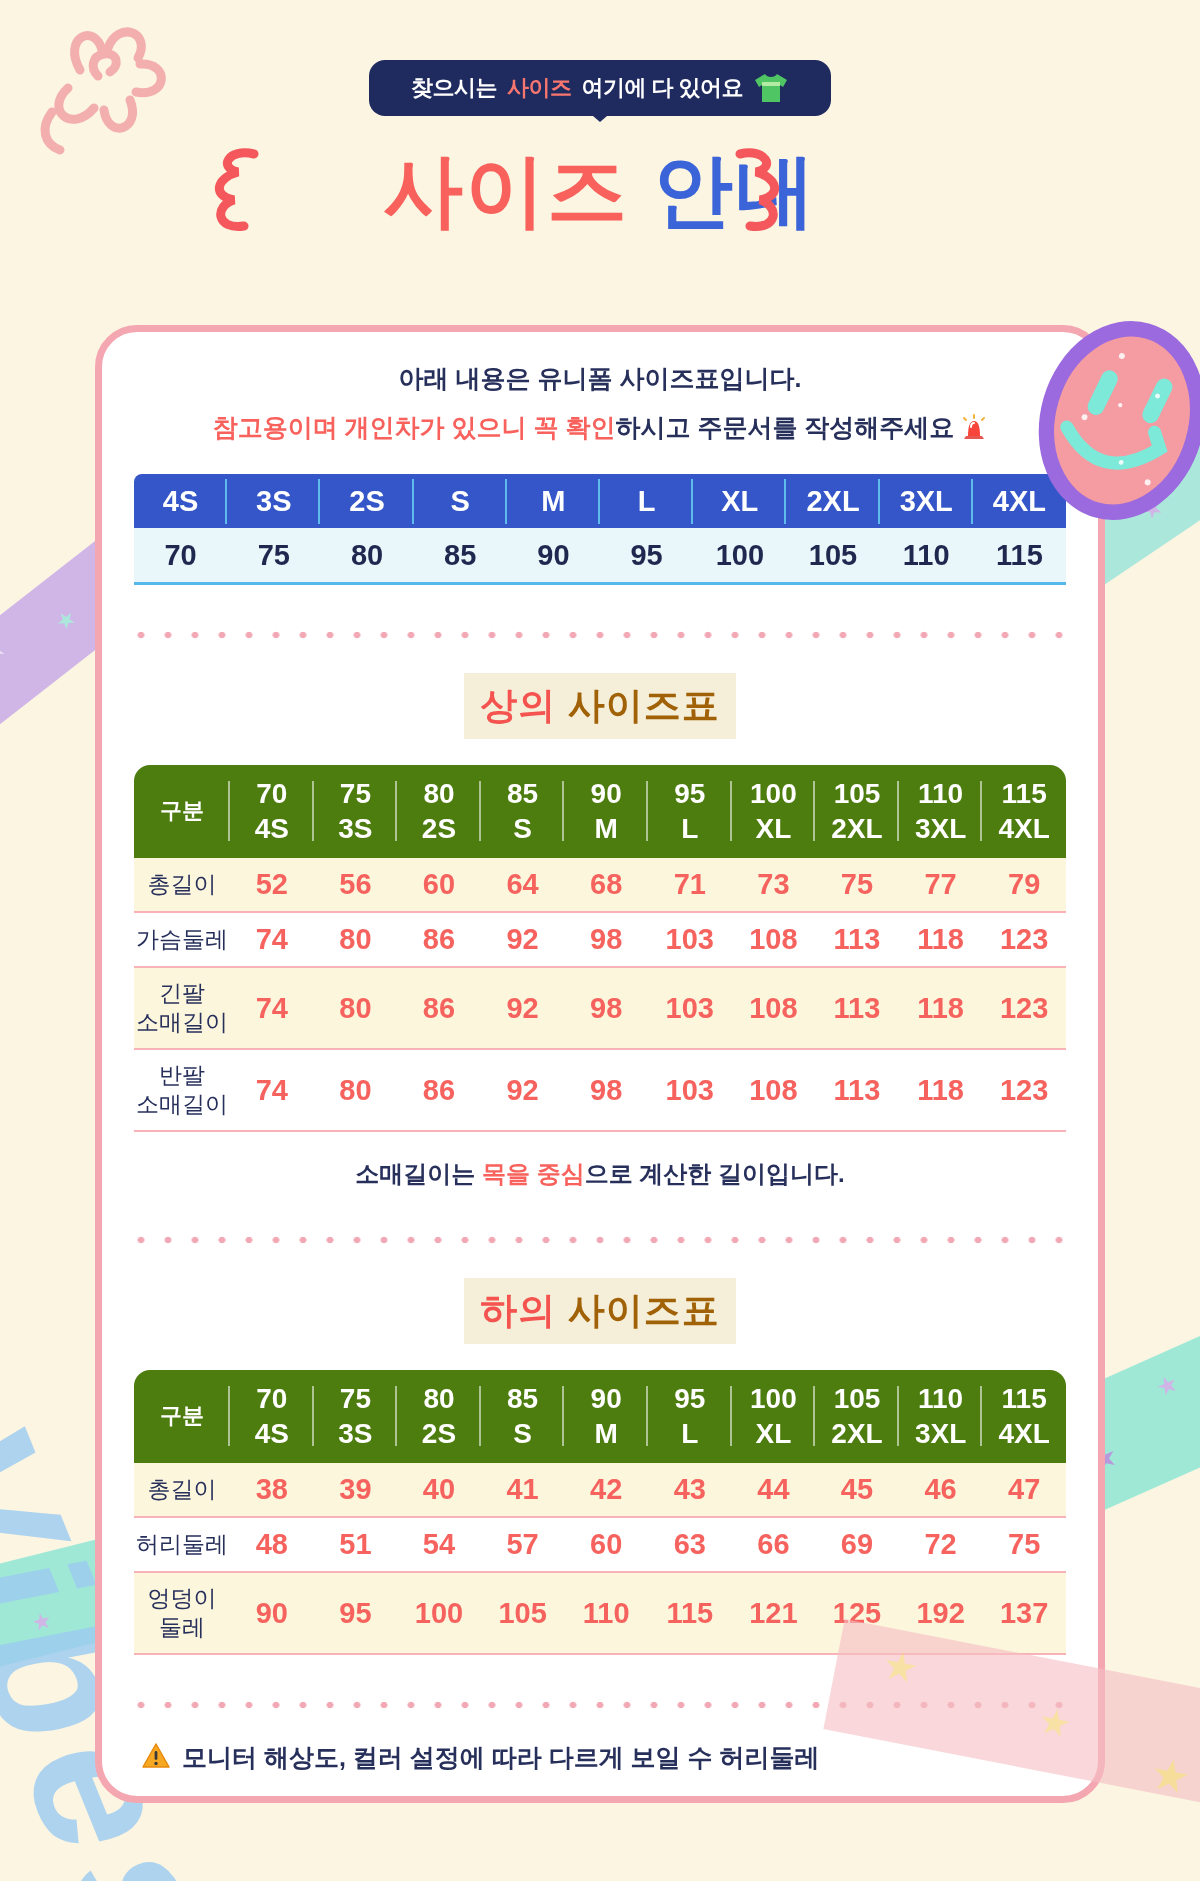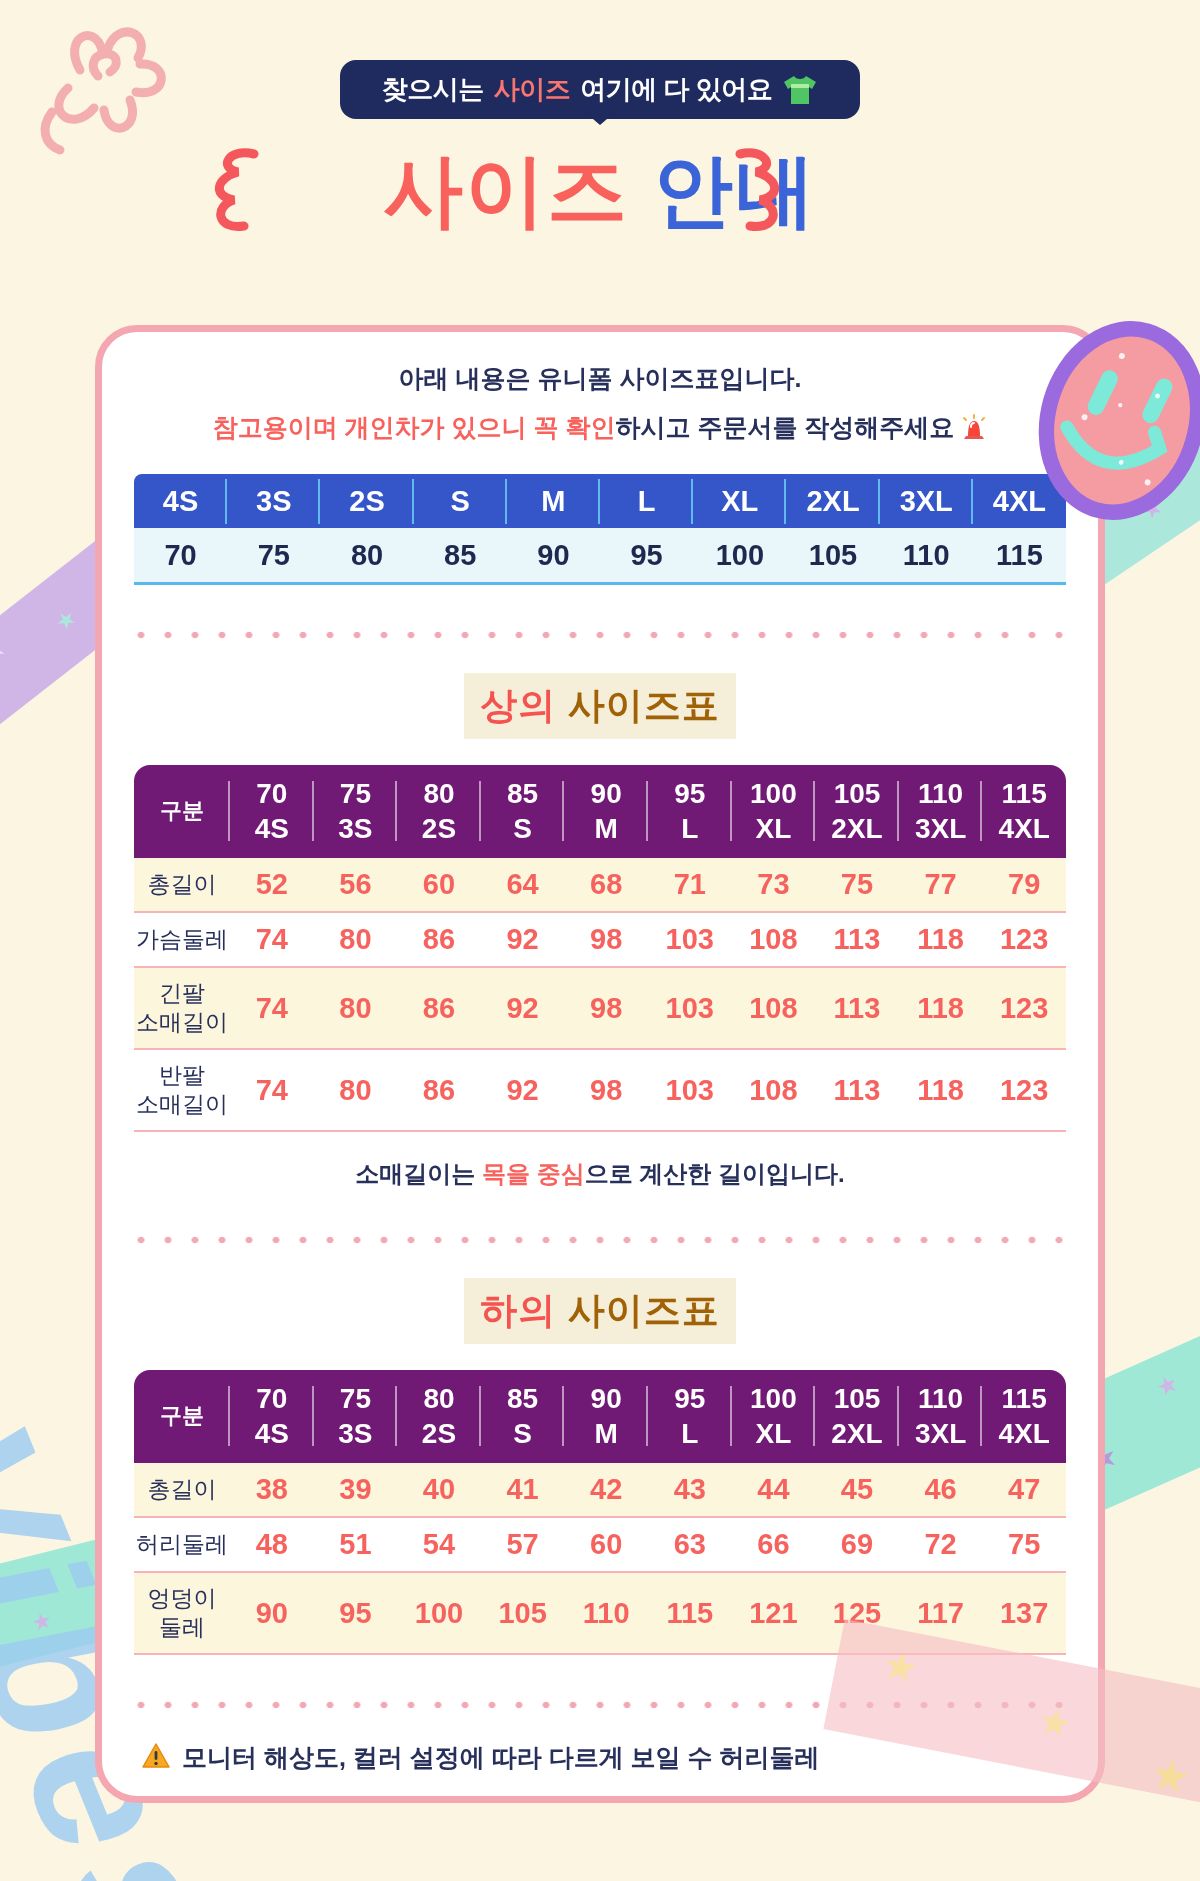--- a/index.html
+++ b/index.html
@@ -16,21 +16,21 @@
   .graffiti {
     position:absolute; left:60px; top:1395px; z-index:1;
     font-size:190px; font-weight:900; font-style:italic;
     color:#9CCBF1; opacity:.8; letter-spacing:14px;
     transform:rotate(68deg); transform-origin:0 0; white-space:nowrap;
   }
   
   .banner-wrap { position:absolute; top:60px; left:0; width:100%; text-align:center; z-index:2; }
   .banner {
     position:relative; display:inline-flex; align-items:center; gap:10px;
-    background:#1F2A5F; color:#fff; font-size:26px; font-weight:800;
+    background:#1F2A5F; color:#fff; font-size:22px; font-weight:800;
     padding:12px 42px; border-radius:16px; letter-spacing:-.5px;
   }
   .banner .hl { color:#F8766F; }
   .banner-pointer {
     position:absolute; left:50%; bottom:-20px; transform:translateX(-50%);
     width:0; height:0; border:14px solid transparent; border-top:12px solid #1F2A5F;
   }
   
   .main-title {
     position:absolute; top:138px; left:0; width:100%; z-index:2;
@@ -71,21 +71,21 @@
   }
   
   .section-title { margin-top:34px; text-align:center; }
   .section-title span.badge { display:inline-block; background:#F5EFDA; padding:8px 16px; font-size:37px; font-weight:900; letter-spacing:1px; }
   .section-title .red { color:#F4534F; }
   .section-title .navy { color:#a16207; }
   
   .red-table { margin-top:26px; }
   .rt-head {
     display:grid; grid-template-columns:96px repeat(10,1fr);
-    background:#701a75; border-radius:16px 16px 0 0; padding:9px 0 10px;
+    background:#4d7c0f; border-radius:16px 16px 0 0; padding:9px 0 10px;
   }
   .rt-head .hcell { position:relative; text-align:center; color:#fff; font-weight:800; font-size:28px; line-height:1.25; padding:2px 0; }
   .rt-head .hcell .ln { display:block; }
   .rt-head .corner { display:flex; align-items:center; justify-content:center; font-size:22px; }
   .rt-head .hcell:not(:last-child)::after {
     content:""; position:absolute; right:0; top:10%; bottom:10%; width:2px; background:rgba(255,255,255,.55);
   }
   .rt-row { display:grid; grid-template-columns:96px repeat(10,1fr); align-items:center; border-bottom:2px solid #F7B3B8; }
   .rt-row.cream { background:#FCF6DD; }
   .rt-row.white { background:#fff; }
@@ -431,21 +431,21 @@
             <span class="ln" style="display: block;">둘레</span>
           </div>
           <div class="val">90</div>
           <div class="val">95</div>
           <div class="val">100</div>
           <div class="val">105</div>
           <div class="val">110</div>
           <div class="val">115</div>
           <div class="val">121</div>
           <div class="val">125</div>
-          <div class="val">117</div>
+          <div class="val">192</div>
           <div class="val">137</div>
         </div>
       </div>
 
     <div class="dotted"></div>
 
     <div class="warnings">
         <div class="warning-row">
           <span class="wicon"><svg width="28" height="26" viewBox="0 0 28 26">
               <path d="M14 1 L27 24 H1 Z" fill="#F6A823" stroke="#E8890C" stroke-width="1.5" stroke-linejoin="round"></path>

